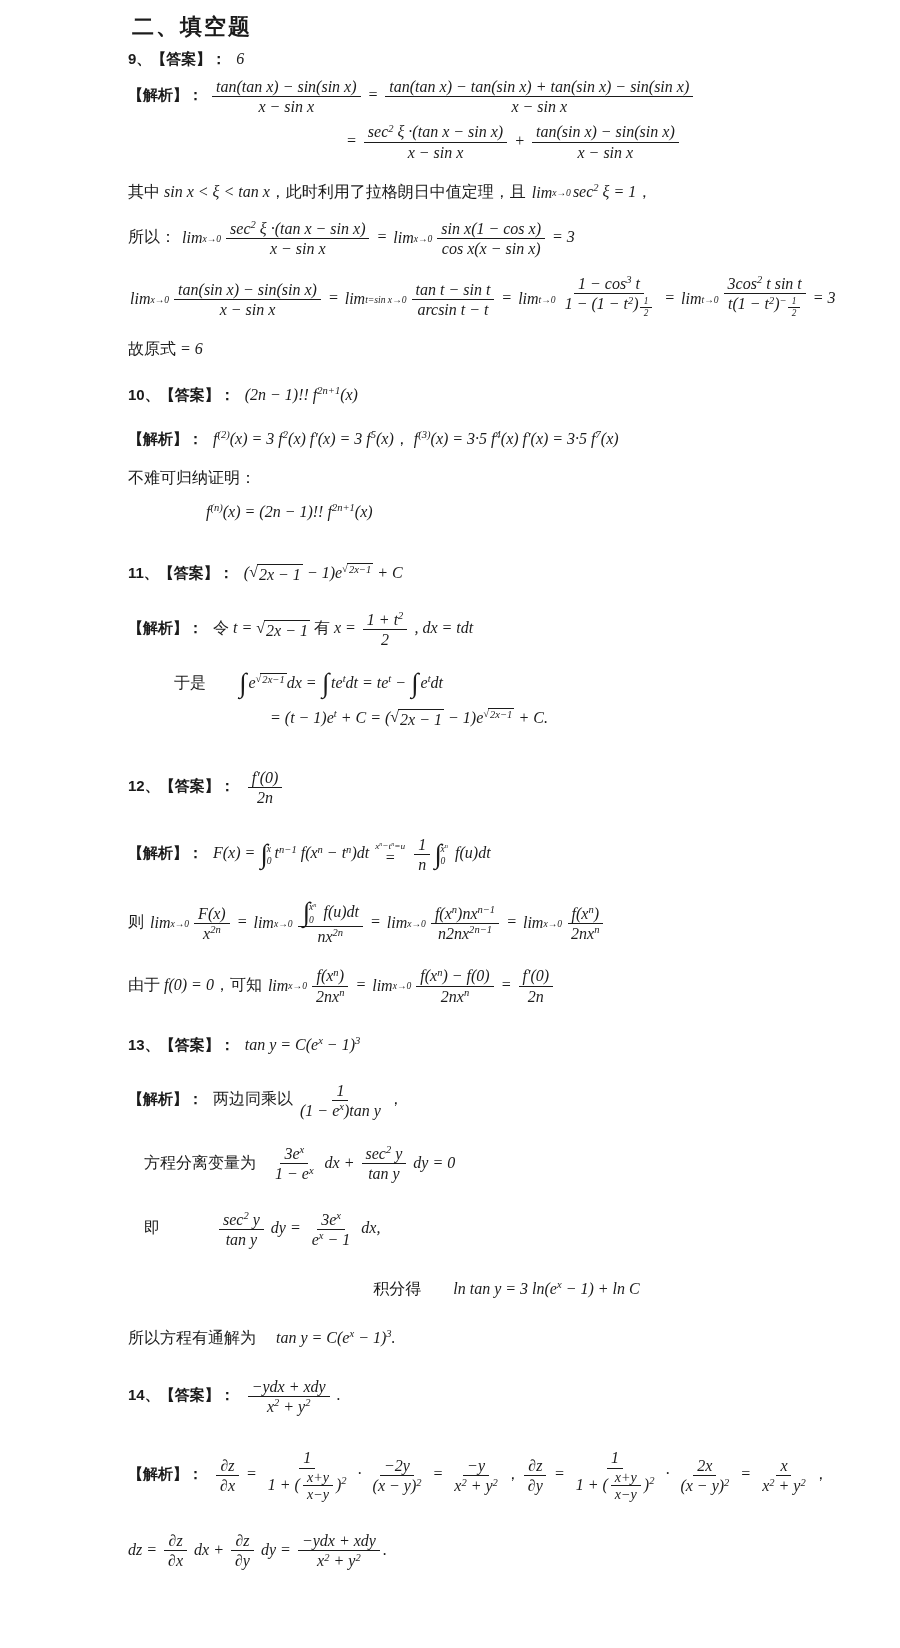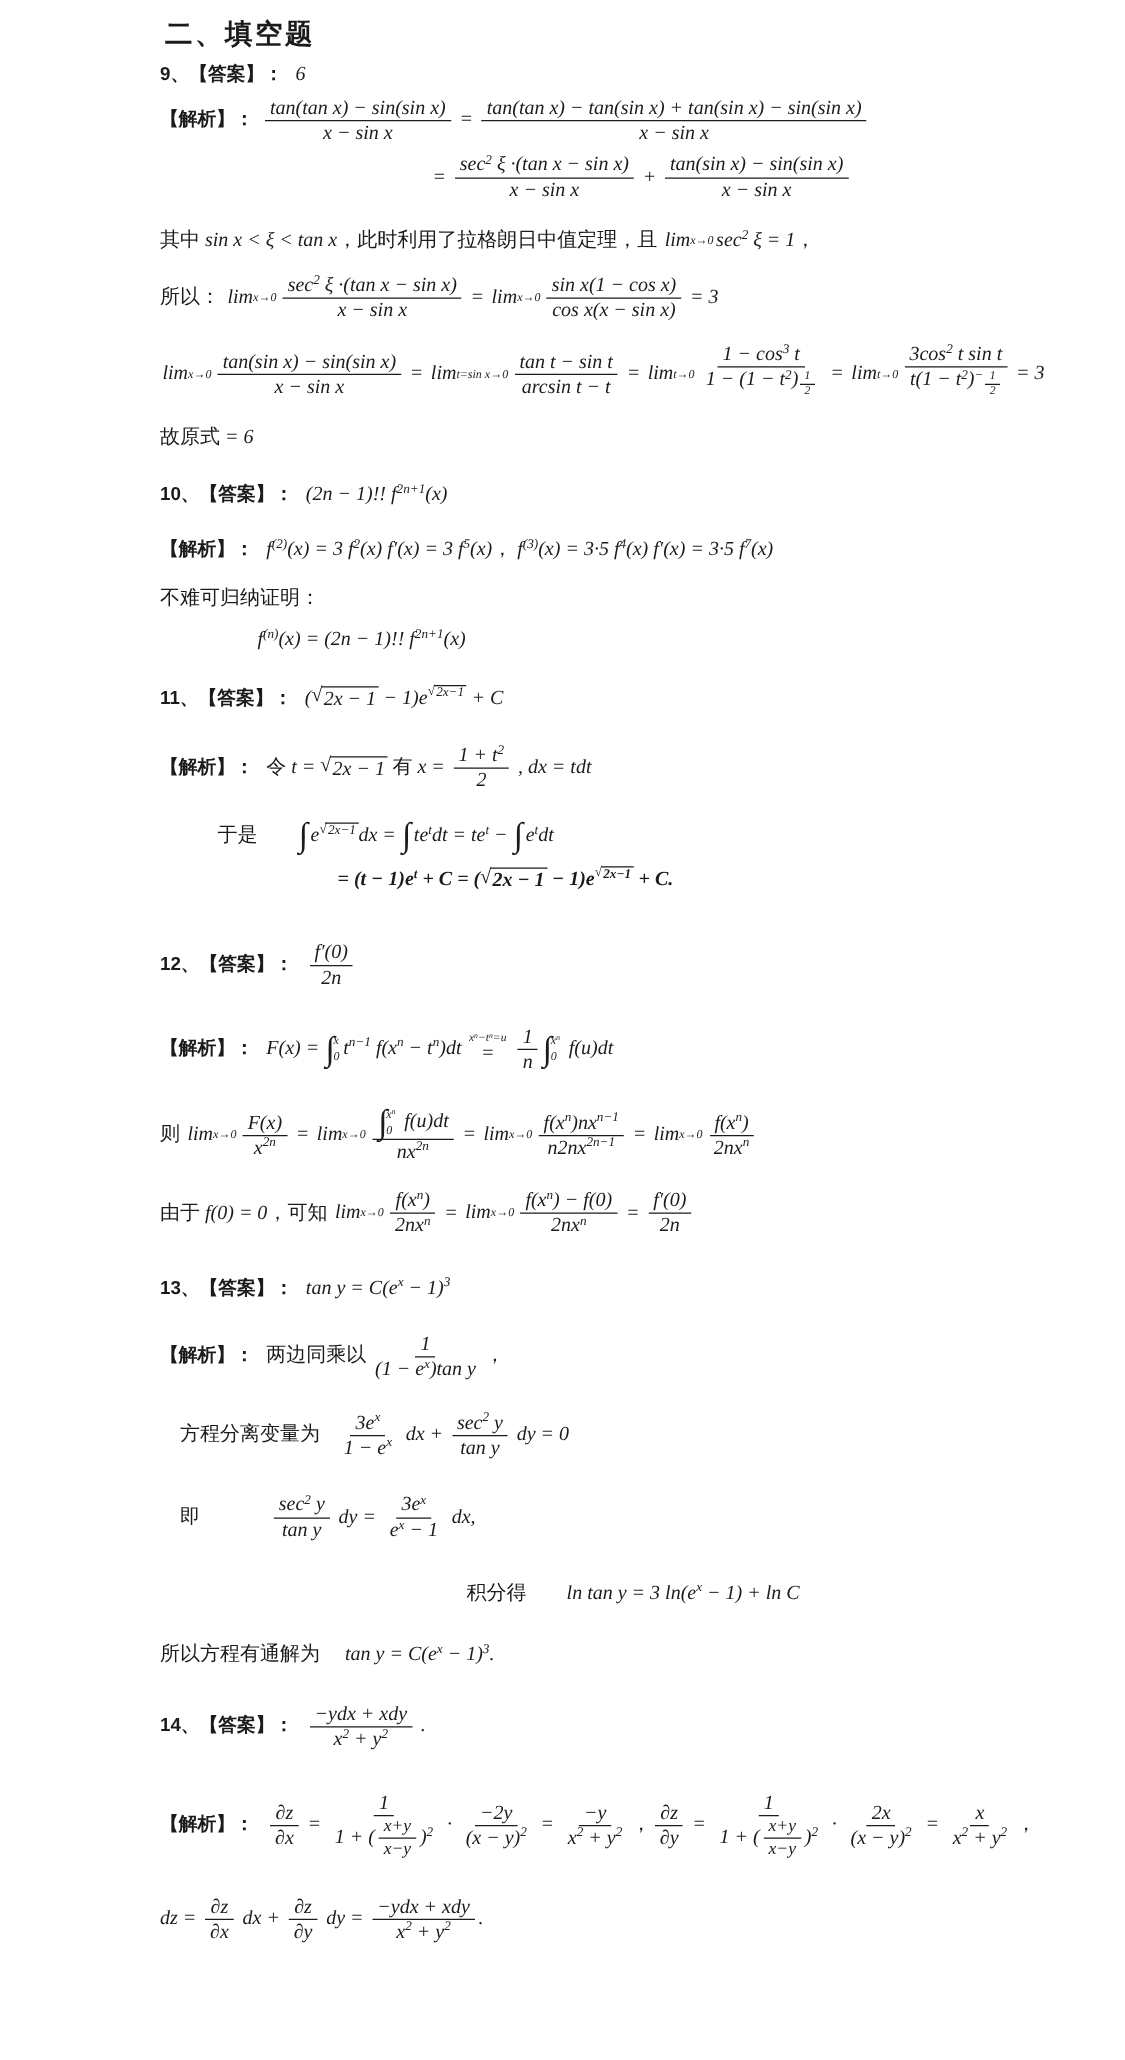--- a/index.html
+++ b/index.html
@@ -119,21 +119,21 @@
             </span> = 3</span></div>
         <div class="line" style="margin-left: 0px; margin-top: 14px;"><span class="math"><span class="up"><span>故原式</span></span> = 6</span></div>
       </div>
       <div class="question">
         <div class="line" style="margin-left: 0px; margin-top: 26px;"><span class="blabel">10、【答案】：</span><span class="math"> (2n − 1)!! f<span class="msup"><span>2n+1</span></span>(x)</span></div>
         <div class="line" style="margin-left: 0px; margin-top: 24px;"><span class="blabel">【解析】：</span><span class="math"> f<span class="msup"><span>(2)</span></span>(x) = 3 f<span class="msup"><span>2</span></span>(x) f′(x) = 3 f<span class="msup"><span>5</span></span>(x)<span class="up"><span>，</span></span> f<span class="msup"><span>(3)</span></span>(x) = 3·5 f<span class="msup"><span>4</span></span>(x) f′(x) = 3·5 f<span class="msup"><span>7</span></span>(x)</span></div>
         <div class="line" style="margin-left: 0px; margin-top: 18px;"><span class="math"><span class="up"><span>不难可归纳证明：</span></span></span></div>
         <div class="line" style="margin-left: 78px; margin-top: 14px;"><span class="math">f<span class="msup"><span>(n)</span></span>(x) = (2n − 1)!! f<span class="msup"><span>2n+1</span></span>(x)</span></div>
       </div>
       <div class="question">
-        <div class="line" style="margin-left: 0px; margin-top: 28px;"><span class="blabel">11、【答案】：</span><span class="math"> (<span class="sqrt">
+        <div class="line" style="margin-left: 0px; margin-top: 43px;"><span class="blabel">11、【答案】：</span><span class="math"> (<span class="sqrt">
               <span class="rsign">√</span>
               <span class="rbody">2x − 1</span>
             </span> − 1)e<span class="msup"><span><span class="sqrt">
                   <span class="rsign">√</span>
                   <span class="rbody">2x−1</span>
                 </span></span></span> + C</span></div>
         <div class="line" style="margin-left: 0px; margin-top: 26px;"><span class="blabel">【解析】：</span><span class="math"> <span class="up"><span>令 </span></span>t = <span class="sqrt">
               <span class="rsign">√</span>
               <span class="rbody">2x − 1</span>
             </span><span class="up"><span> 有 </span></span>x = <span class="frac">
@@ -155,21 +155,21 @@
                 <span class="isup"></span>
                 <span class="isub"></span>
               </span>
             </span>te<span class="msup"><span>t</span></span>dt = te<span class="msup"><span>t</span></span> − <span class="int">
               <span class="isign">∫</span>
               <span class="ilim">
                 <span class="isup"></span>
                 <span class="isub"></span>
               </span>
             </span>e<span class="msup"><span>t</span></span>dt</span></div>
-        <div class="line" style="margin-left: 142px; margin-top: 12px; font-weight: bold;"><span class="math">= (t − 1)e<span class="msup"><span>t</span></span> + C = (<span class="sqrt">
+        <div class="line" style="margin-left: 142px; margin-top: 12px;"><span class="math">= (t − 1)e<span class="msup"><span>t</span></span> + C = (<span class="sqrt">
               <span class="rsign">√</span>
               <span class="rbody">2x − 1</span>
             </span> − 1)e<span class="msup"><span><span class="sqrt">
                   <span class="rsign">√</span>
                   <span class="rbody">2x−1</span>
                 </span></span></span> + C.</span></div>
       </div>
       <div class="question">
         <div class="line" style="margin-left: 0px; margin-top: 38px;"><span class="blabel">12、【答案】：</span><span class="math"> <span class="frac">
               <span class="num">f′(0)</span>

